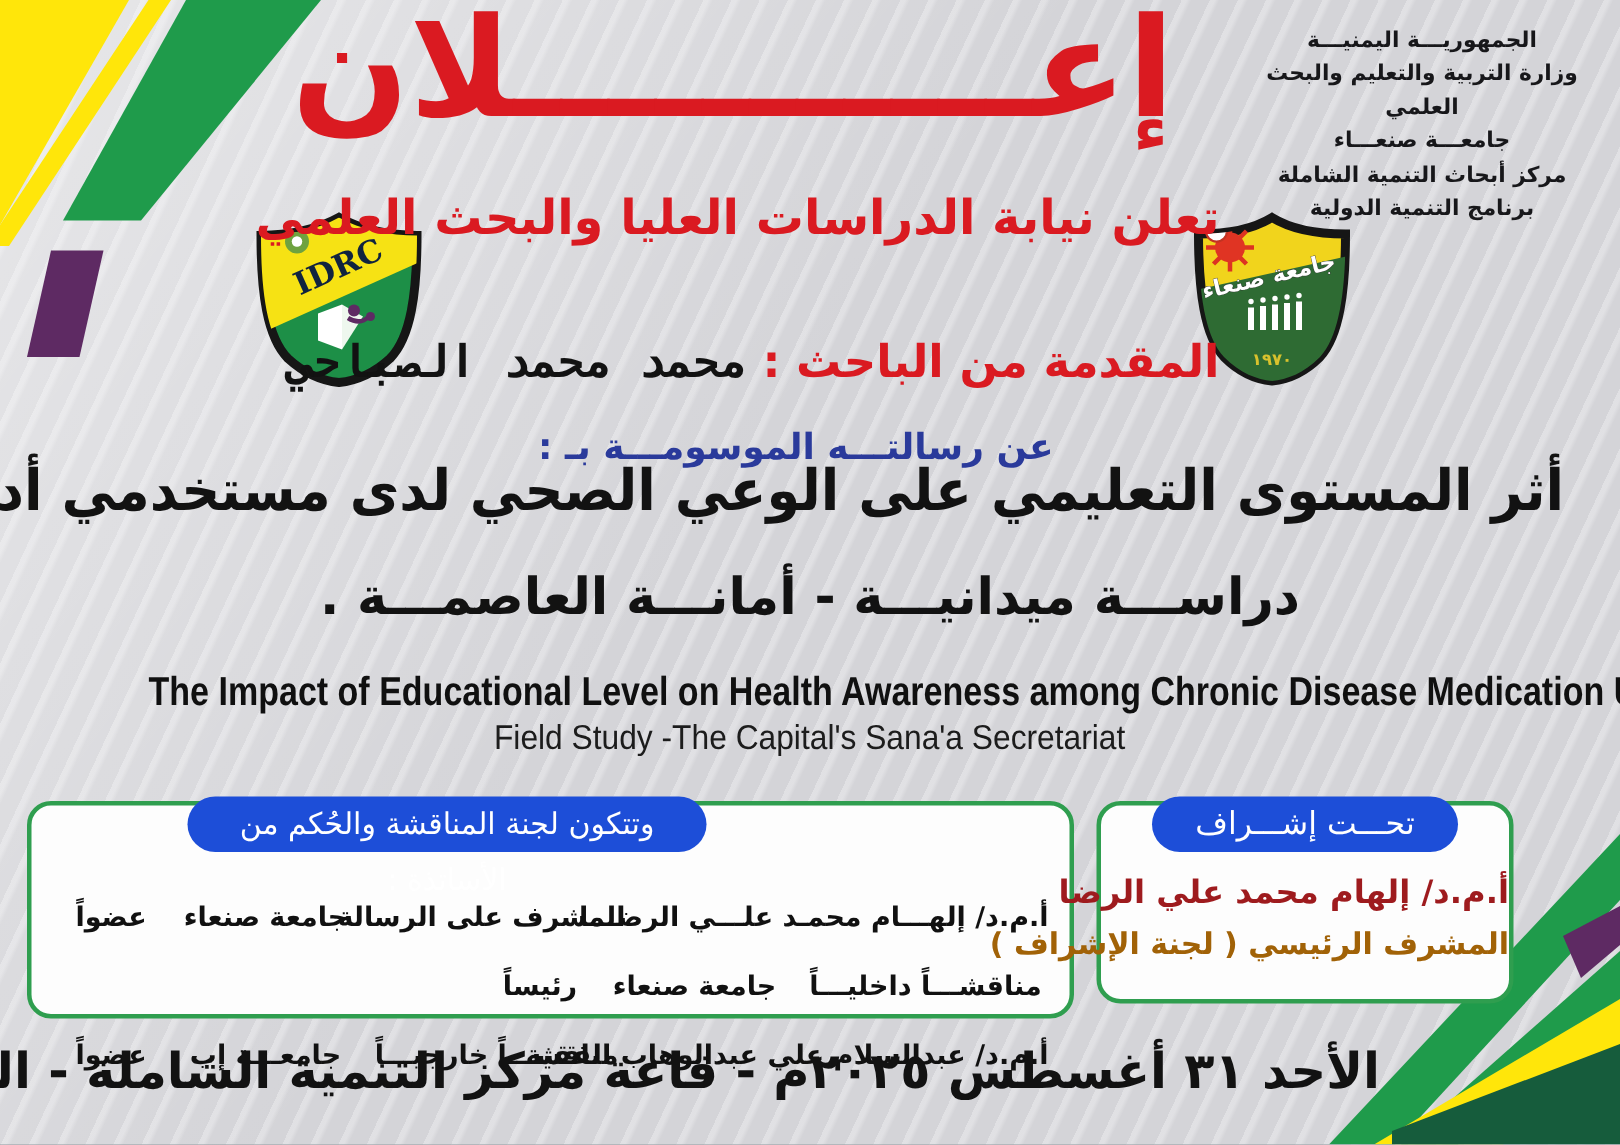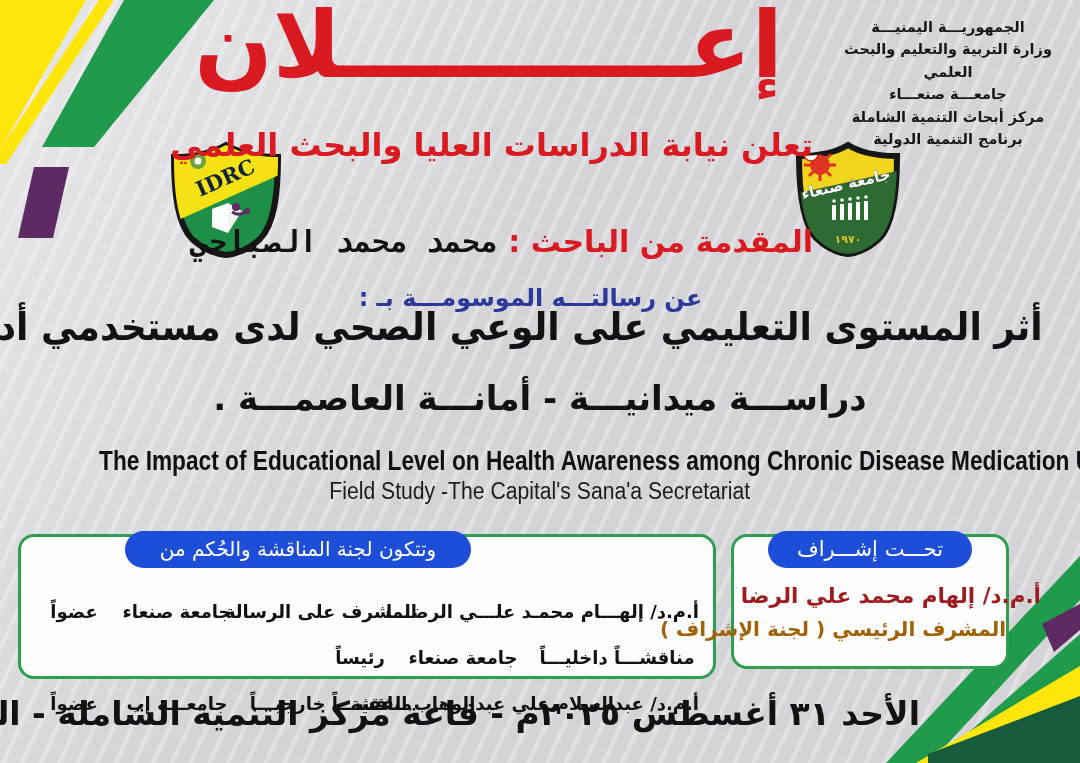--- a/index.html
+++ b/index.html
@@ -48,21 +48,21 @@
   .c-row{display:flex;align-items:baseline;color:#111;font-weight:bold;font-size:18px;
          line-height:30px;white-space:nowrap;}
   .c-name{width:282px;text-align:right;padding-right:4px;}
   .c-role{width:172px;text-align:center;margin-top:16px;}
   .c-univ{width:136px;text-align:center;}
   .c-mem{width:70px;text-align:center;}
 
   .supervision-box{left:731px;top:534px;width:272px;height:129px;}
   .supervision-pill{left:34px;width:204px;height:37px;font-size:21px;line-height:37px;}
   .sv-name{position:absolute;top:46px;left:0;width:100%;text-align:center;direction:rtl;
-           color:#9e1b1e;font-weight:bold;font-size:21.5px;padding-left:35px;}
+           color:#9e1b1e;font-weight:bold;font-size:21.5px;}
   .sv-role{position:absolute;top:80px;left:0;width:100%;text-align:right;direction:rtl;
            color:#a16207;font-weight:bold;font-size:20px;}
 
   .footer-line{top:694px;left:20px;width:900px;color:#121212;font-weight:bold;font-size:33px;}
 
   .logo{top:139px;}
   .logo-left{left:164px;width:124px;height:120px;}
   .logo-right{left:790px;width:116px;height:121px;}
   svg{display:block;}
 </style>

